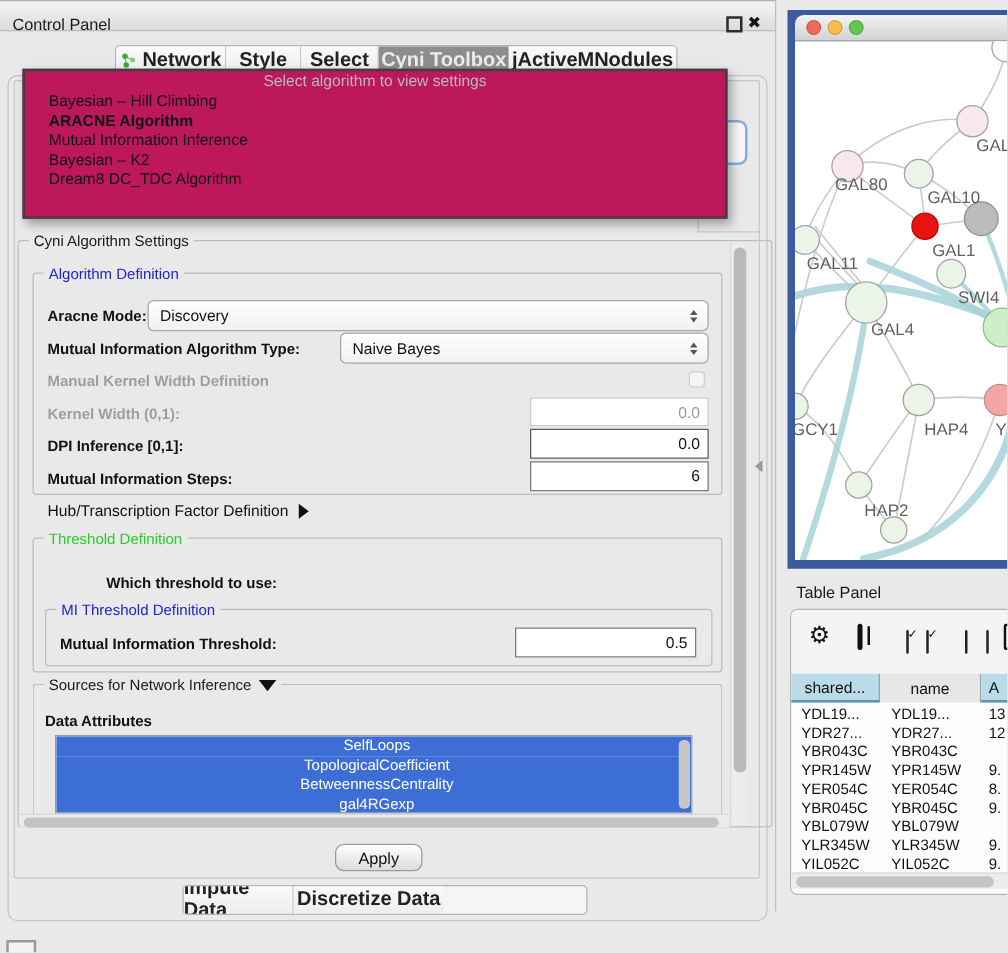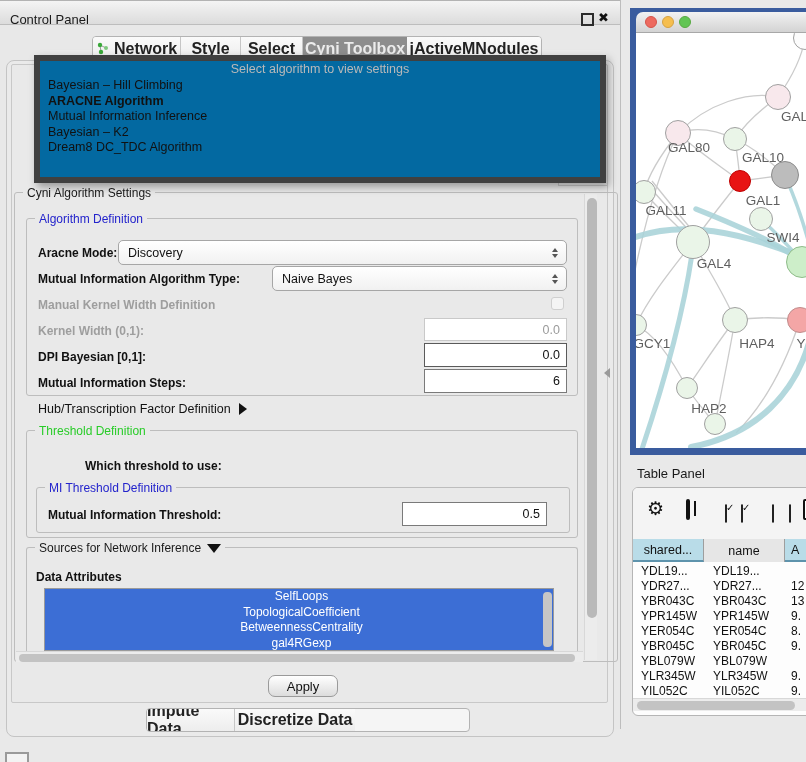--- a/index.html
+++ b/index.html
@@ -21,24 +21,24 @@
        border-right:1px solid #c6c6c6;height:100%;box-sizing:border-box;background:linear-gradient(#fafafa,#ededed);}
   .tab:last-child{border-right:none;}
   .tab.sel{background:var(--selected-tab-gray,#8d8d8d);color:#ececec;border-right:none;}
   .top-tabs{left:92px;top:36px;width:448px;height:23px;}
   .bot-tabs{left:146px;top:708px;width:322px;height:22px;}
 
   .outer-panel{left:6px;top:60px;width:608px;height:677px;border:1px solid #c4c4c4;border-radius:8px;background:#eaeaea;box-sizing:border-box;}
   .inner-panel{left:11px;top:64px;width:597px;height:639px;border:1px solid #c8c8c8;border-radius:2px;background:#e9e9e9;box-sizing:border-box;}
 
   
-  .popup{left:34px;top:55px;width:560px;height:116px;background:#0369a1;border:6px solid #404040;
+  .popup{left:18px;top:55px;width:560px;height:116px;background:#be185d;border:2px solid #404040;
          box-shadow:3px 4px 8px rgba(0,0,0,0.35);z-index:30;}
   .popup .ph{height:17px;line-height:17px;text-align:center;color:#b9b9b9;font-size:12.5px;}
-  .popup .it{height:15.5px;line-height:15.5px;padding-left:8px;font-size:12.5px;color:#111;white-space:nowrap;}
+  .popup .it{height:15.5px;line-height:15.5px;padding-left:19px;font-size:12.5px;color:#111;white-space:nowrap;}
   .popup .it.bold{font-weight:bold;}
 
   
   .frag-vline{left:558px;top:90px;width:1px;height:96px;background:#c8c8c8;z-index:5;}
   .frag-hline{left:558px;top:185px;width:50px;height:1px;background:#c8c8c8;z-index:5;}
   .frag-combo{left:564px;top:96px;width:30px;height:32px;border:2px solid #84aede;border-radius:7px;background:#f7f7f7;z-index:6;}
 
   
   .group{border:1px solid #bdbdbd;border-radius:3px;box-sizing:border-box;}
   .gtitle{position:absolute;top:-7px;left:8px;background:#e9e9e9;padding:0 4px;font-size:12px;white-space:nowrap;}
@@ -190,41 +190,41 @@
         <span class="arr-dn"></span>
       </span>
   </div>
 
   <div class="abs lbl dis" style="left:38px;top:298px;">Manual Kernel Width Definition</div>
   <div class="abs checkbox" style="left:551px;top:297px;"></div>
 
   <div class="abs lbl dis" style="left:38px;top:324px;">Kernel Width (0,1):</div>
   <div class="abs tfield dis" style="left:424px;top:318px;width:143px;height:23px;">0.0</div>
 
-  <div class="abs lbl" style="left:38px;top:350px;">DPI Bayesian [0,1]:</div>
+  <div class="abs lbl" style="left:38px;top:350px;">DPI Inference [0,1]:</div>
   <div class="abs tfield" style="left:424px;top:343px;width:143px;height:24px;border-width:1.5px;">0.0</div>
 
   <div class="abs lbl" style="left:38px;top:376px;">Mutual Information Steps:</div>
   <div class="abs tfield" style="left:424px;top:369px;width:143px;height:24px;border-color:#7a7a7a;">6</div>
 
   <div class="abs" style="left:38px;top:402px;display:flex;align-items:center;">
     <span style="font-size:12.5px;color:#111;">Hub/Transcription Factor Definition</span>
     <span style="margin-left:8px;width:0;height:0;border-top:6px solid transparent;border-bottom:6px solid transparent;border-left:8px solid #111;"></span>
   </div>
 
   <div class="abs group" style="left:26px;top:430px;width:552px;height:108px;">
     <span class="gtitle green">Threshold Definition</span>
   </div>
   <div class="abs lbl" style="left:85px;top:459px;">Which threshold to use:</div>
 
   <div class="abs group" style="left:36px;top:487px;width:534px;height:46px;">
     <span class="gtitle blue">MI Threshold Definition</span>
   </div>
   <div class="abs lbl" style="left:48px;top:508px;">Mutual Information Threshold:</div>
-  <div class="abs tfield" style="left:402px;top:502px;width:145px;height:24px;border-color:#7a7a7a;">0.5</div>
+  <div class="abs tfield" style="left:412px;top:502px;width:145px;height:24px;border-color:#7a7a7a;">0.5</div>
 
   <div class="abs group" style="left:26px;top:547px;width:552px;height:115px;border-bottom:none;">
     <span class="gtitle" style="display:flex;align-items:center;">
       <span>Sources for Network Inference</span>
       <span style="margin-left:6px;width:0;height:0;border-left:7px solid transparent;border-right:7px solid transparent;border-top:9px solid #111;"></span>
     </span>
   </div>
   <div class="abs lbl" style="left:36px;top:570px;">Data Attributes</div>
   <div class="abs attr-list" style="left:44px;top:588px;width:510px;height:63px;text-align:center;">
     <div class="attr-item">SelfLoops</div>
@@ -340,21 +340,21 @@
     <div class="abs" style="left:0;top:51px;width:100%;height:23px;">
       <div class="th-cell blue" style="left:0;width:71px;">shared...</div>
       <div class="th-cell" style="left:71px;width:81px;">name</div>
       <div class="th-cell blue" style="left:152px;width:26px;justify-content:flex-start;padding-left:6px;">A</div>
     </div>
 
     <div class="abs" style="left:0;top:76px;width:100%;height:134px;overflow:hidden;">
       <div class="tp-row" style="top:0;">
         <span class="tp-cell" style="left:8px;">YDL19...</span>
         <span class="tp-cell" style="left:80px;">YDL19...</span>
-        <span class="tp-cell" style="left:158px;margin-top:30px;">13</span>
+        <span class="tp-cell" style="left:158px;">13</span>
       </div>
       <div class="tp-row" style="top:15px;">
         <span class="tp-cell" style="left:8px;">YDR27...</span>
         <span class="tp-cell" style="left:80px;">YDR27...</span>
         <span class="tp-cell" style="left:158px;">12</span>
       </div>
       <div class="tp-row" style="top:30px;">
         <span class="tp-cell" style="left:8px;">YBR043C</span>
         <span class="tp-cell" style="left:80px;">YBR043C</span>
         <span class="tp-cell" style="left:158px;"></span>

